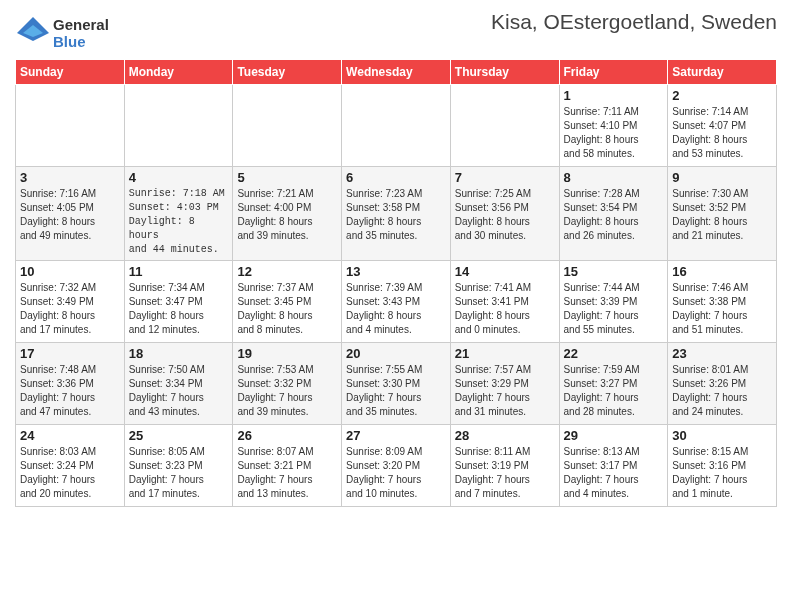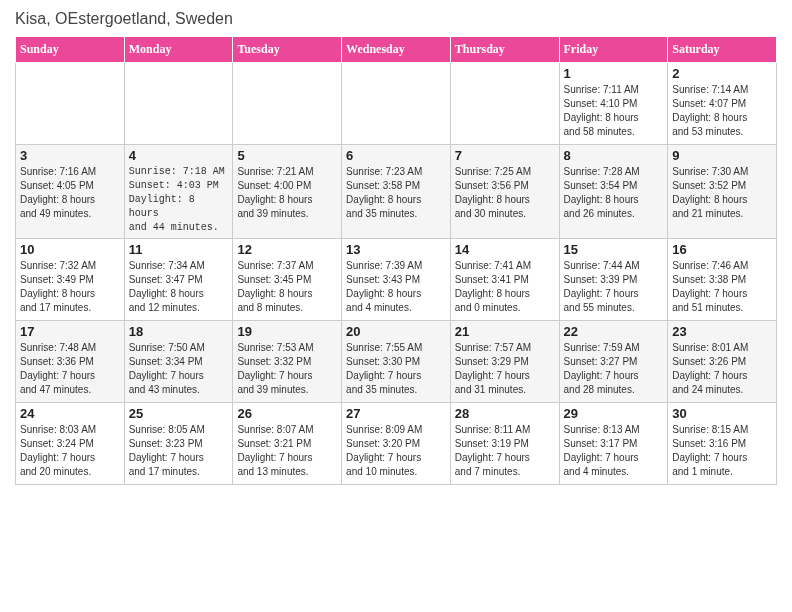--- a/index.html
+++ b/index.html
@@ -31,37 +31,36 @@
     }
     .title-block {
       text-align: right;
     }
     .month-title {
       font-size: 32px;
       font-weight: bold;
       color: #222;
     }
     .location-title {
-      font-size: 16px;
+      font-size: 21px;
       color: #444;
     }
     .calendar {
       width: 100%;
       border-collapse: collapse;
       table-layout: fixed;
     }
     .calendar th {
-      background: #ec4899;
+      background: #ef4444;
       color: #fff;
       font-size: 12px;
       font-weight: bold;
       padding: 5px 4px;
       text-align: left;
       border: 1px solid #fff;
-      font-family: Liberation Serif, serif;
     }
     .calendar td {
       vertical-align: top;
       border: 1px solid #ccc;
       padding: 3px 4px;
       font-size: 9.5px;
       color: #333;
       height: 82px;
       background: #fff;
     }
@@ -82,20 +81,31 @@
     }
     .empty-cell {
       background: #fff !important;
     }
   </style>
 </head>
 <body>
 
 <div class="page">
   <div class="header">
+    <div class="logo">
+
+      <svg class="logo-icon" width="36" height="36" viewBox="0 0 36 36">
+        <polygon points="18,2 34,18 18,26 2,18" fill="#3a7bc8"></polygon>
+        <polygon points="18,10 28,18 18,22 8,18" fill="#5aaee8"></polygon>
+      </svg>
+      <div>
+        <div style="font-size:15px;font-weight:bold;color:#333;">General</div>
+        <div style="font-size:15px;font-weight:bold;color:#3a7bc8;">Blue</div>
+      </div>
+    </div>
     <div class="title-block">
       <div class="location-title">Kisa, OEstergoetland, Sweden</div>
     </div>
   </div>
 
   <table class="calendar">
     <thead>
       <tr>
       <th>Sunday</th>
           <th>Monday</th>

